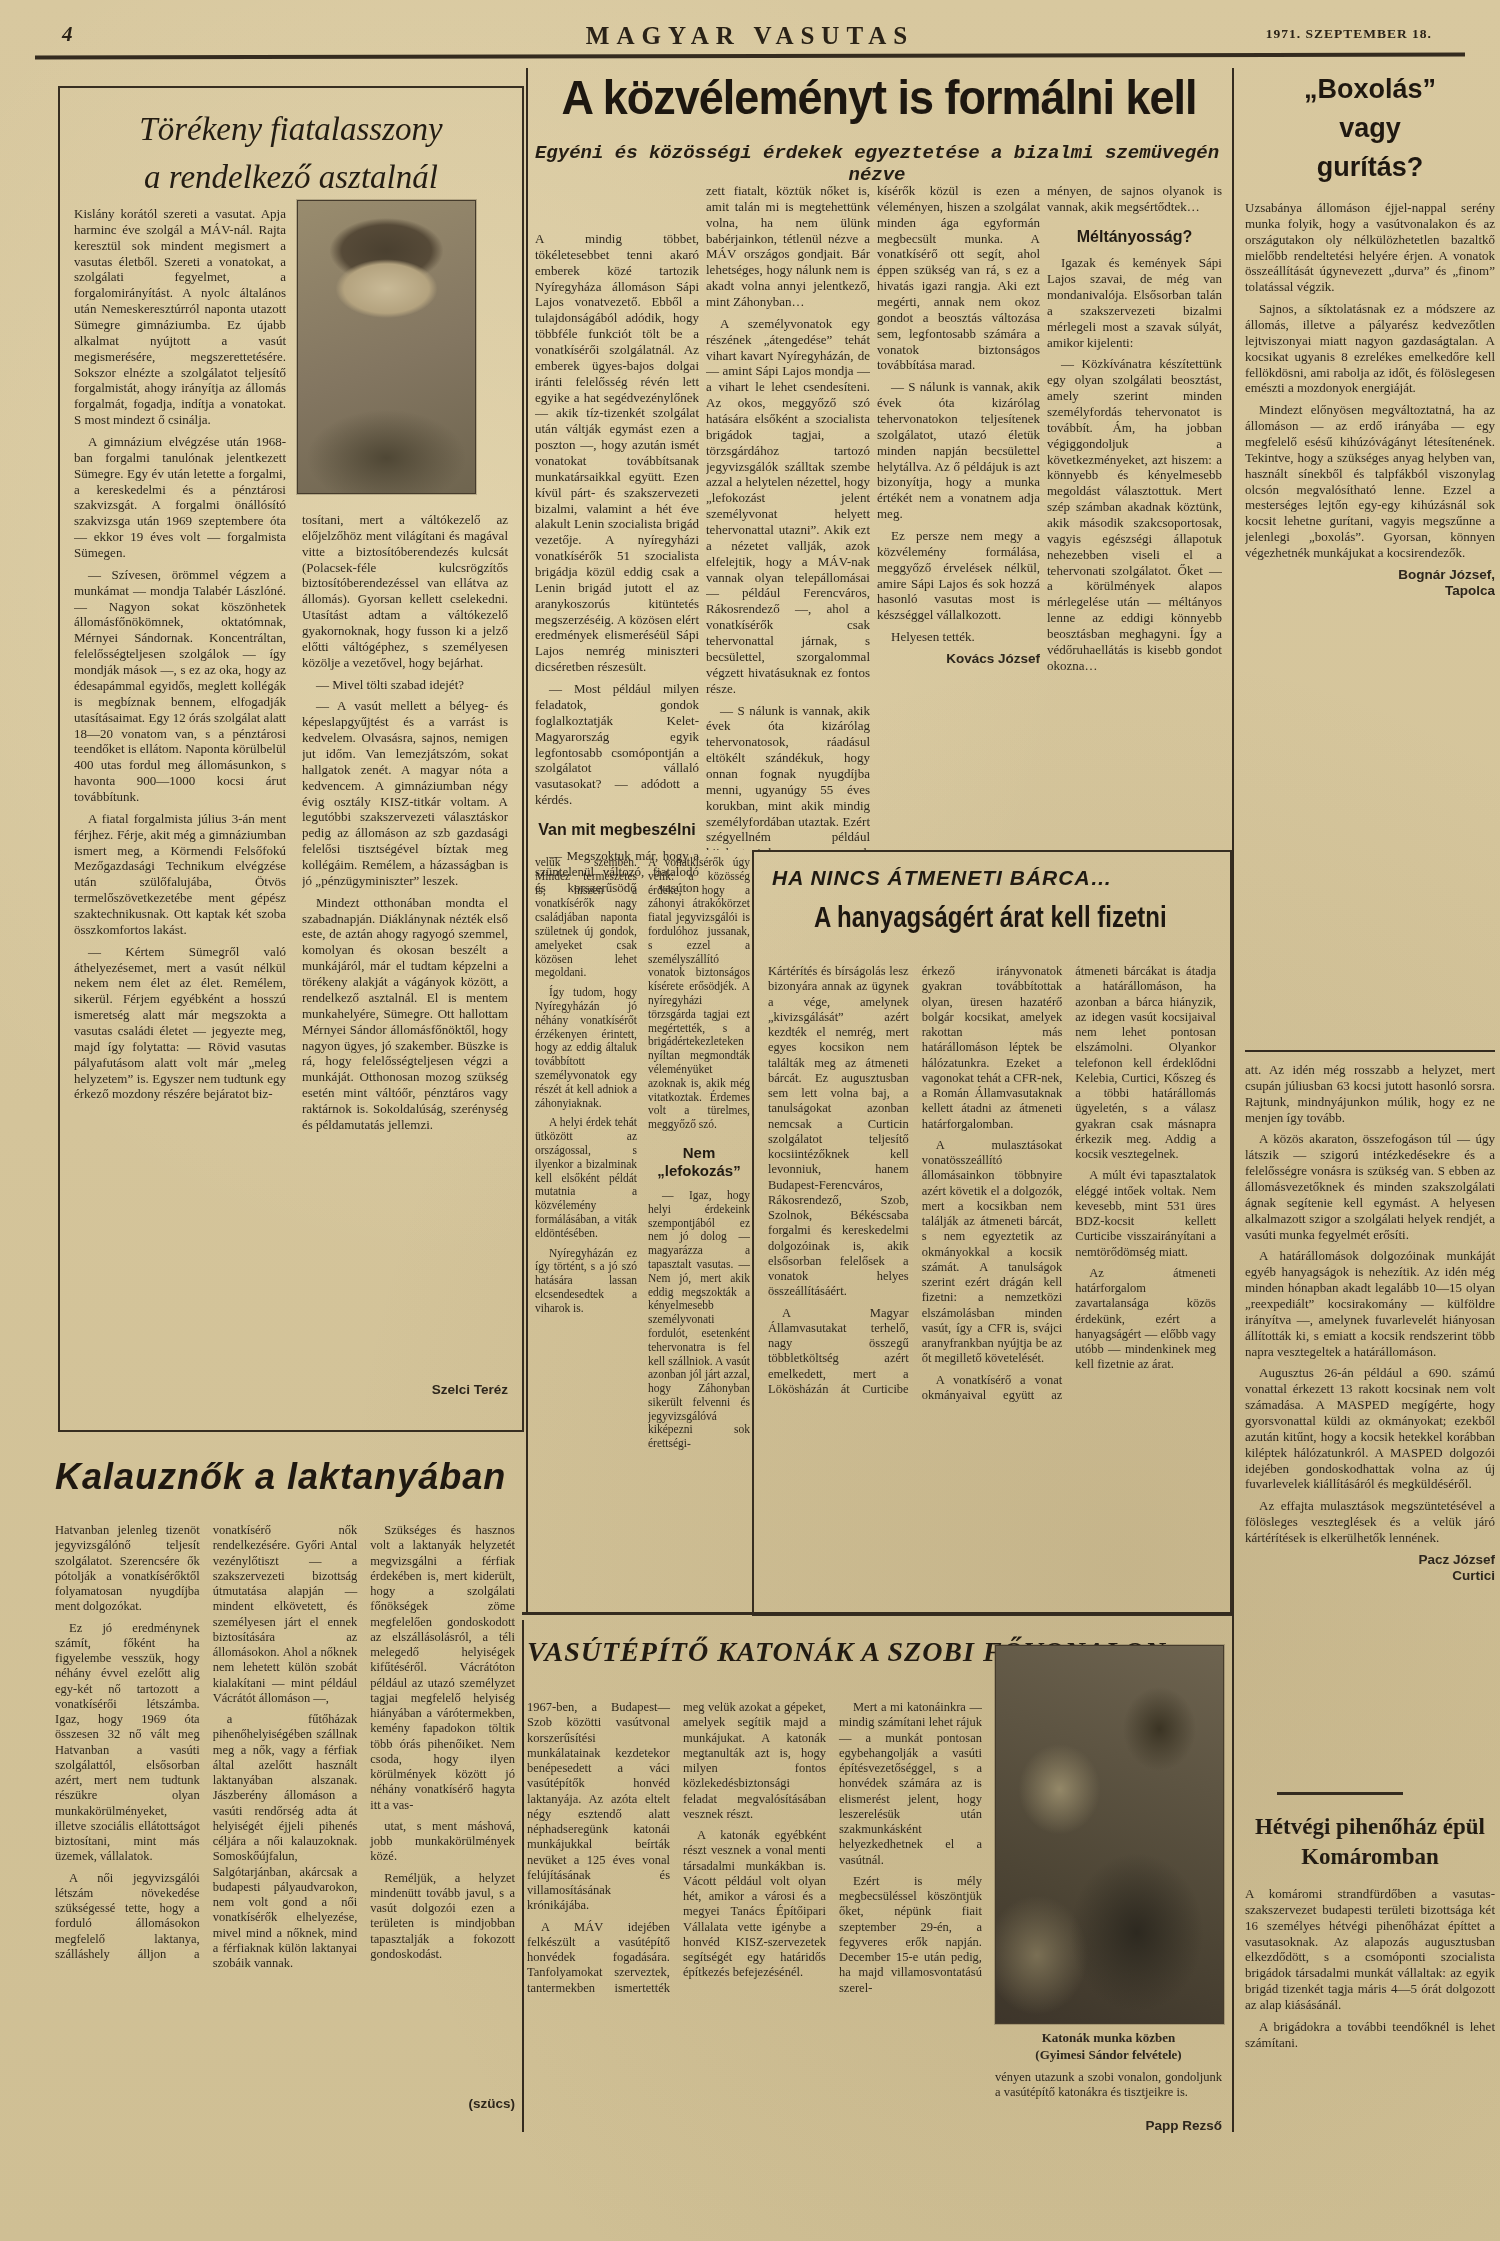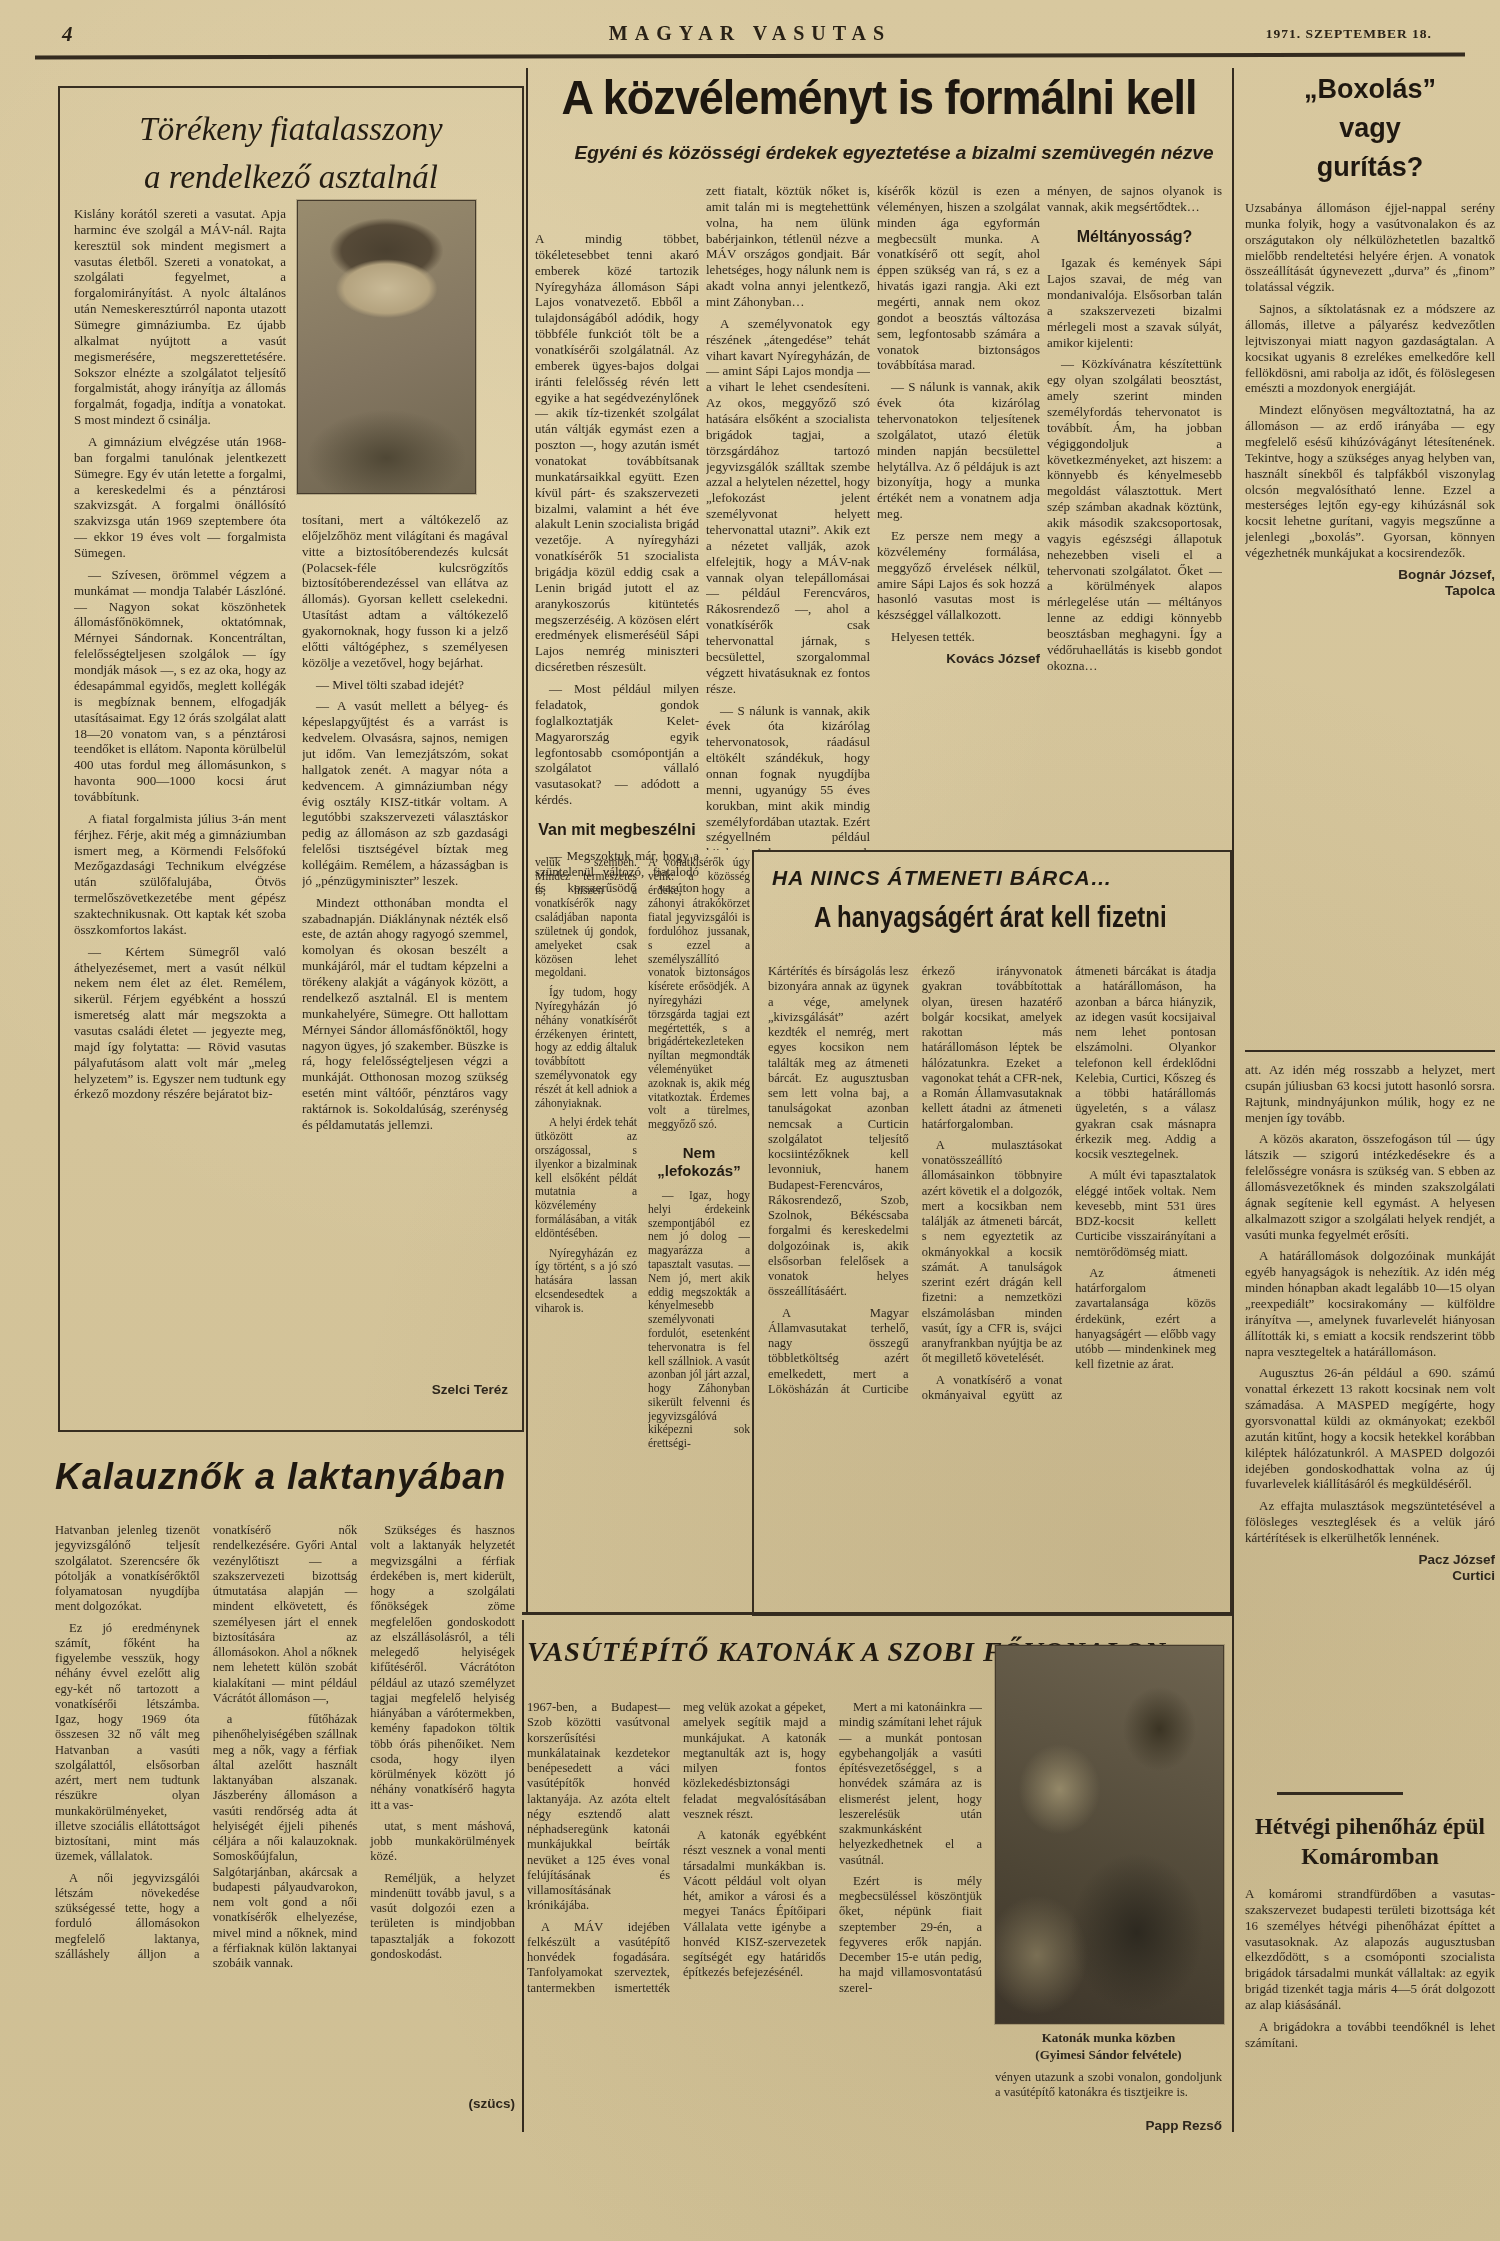--- a/index.html
+++ b/index.html
@@ -17,21 +17,21 @@
   .rule{background:#342b1f;}
   .bodytext{text-align:justify;font-size:13px;line-height:1.22;overflow:hidden;}
   .bodytext p{margin:0 0 6px 0;text-indent:14px;}
   .bodytext p.noind{text-indent:0;}
   .sub{font-family:"Liberation Sans",sans-serif;font-weight:bold;text-align:center;
        font-size:16px;margin:12px 0 9px 0;text-indent:0;color:#221b12;}
   .byline{font-family:"Liberation Sans",sans-serif;font-weight:bold;font-size:13.5px;
           text-align:right;margin-top:6px;}
   .cols3{column-count:3;column-gap:13px;}
   
-  .masthead{font-weight:bold;font-size:20px;letter-spacing:7px;text-align:center;color:#2a2217;}
+  .masthead{font-weight:bold;font-size:25px;letter-spacing:7px;text-align:center;color:#2a2217;}
   .pagenum{font-weight:bold;font-style:italic;font-size:21px;color:#2a2217;}
   .dateline{font-weight:bold;font-size:13.5px;letter-spacing:1px;color:#2a2217;}
   .lhead{font-style:italic;font-size:33px;line-height:1.45;text-align:center;color:#241d13;}
   .chead{font-family:"Liberation Sans",sans-serif;font-weight:bold;font-size:45px;
          letter-spacing:-1px;text-align:center;color:#1d1710;transform:scaleY(1.08);}
   .csub{font-family:"Liberation Sans",sans-serif;font-weight:bold;font-style:italic;
         font-size:19px;text-align:center;color:#241d13;}
   .rhead{font-family:"Liberation Sans",sans-serif;font-weight:bold;font-size:27px;
          line-height:1.45;text-align:center;color:#1f1810;}
   .kicker{font-family:"Liberation Sans",sans-serif;font-weight:bold;font-style:italic;
@@ -91,21 +91,21 @@
   <div class="abs bodytext" style="left:242px;top:424px;width:206px;height:856px;">
     <p class="noind">tosítani, mert a váltókezelő az előjelzőhöz ment világítani és magával vitte a biztosítóberendezés kulcsát (Polacsek-féle kulcsrögzítős biztosítóberendezéssel van ellátva az állomás). Gyorsan kellett cselekedni. Utasítást adtam a váltókezelő gyakornoknak, hogy fusson ki a jelző előtti váltógéphez, s személyesen közölje a vezetővel, hogy bejárhat.</p>
     <p>— Mivel tölti szabad idejét?</p>
     <p>— A vasút mellett a bélyeg- és képeslapgyűjtést és a varrást is kedvelem. Olvasásra, sajnos, nemigen jut időm. Van lemezjátszóm, sokat hallgatok zenét. A magyar nóta a kedvencem. A gimnáziumban négy évig osztály KISZ-titkár voltam. A legutóbbi szakszervezeti választáskor pedig az állomáson az szb gazdasági felelősi tisztségével bíztak meg kollégáim. Remélem, a házasságban is jó „pénzügyminiszter” leszek.</p>
     <p>Mindezt otthonában mondta el szabadnapján. Diáklánynak nézték első este, de aztán ahogy ragyogó szemmel, komolyan és okosan beszélt a munkájáról, már el tudtam képzelni a törékeny alakját a vágányok között, a rendelkező asztalnál. El is mentem munkahelyére, Sümegre. Ott hallottam Mérnyei Sándor állomásfőnöktől, hogy nagyon ügyes, jó szakember. Büszke is rá, hogy felelősségteljesen végzi a munkáját. Otthonosan mozog szükség esetén mint váltóőr, pénztáros vagy raktárnok is. Sokoldalúság, szerénység és példamutatás jellemzi.</p>
   </div>
   <div class="abs byline" style="left:242px;top:1288px;width:206px;">Szelci Teréz</div>
 </div>
 
 <div class="abs chead" style="left:535px;top:72px;width:688px;">A közvéleményt is formálni kell</div>
-<div class="abs csub" style="left:550px;top:142px;width:688px;">Egyéni és közösségi érdekek egyeztetése a bizalmi szemüvegén nézve</div>
+<div class="abs csub" style="left:533px;top:142px;width:688px;font-family:Liberation Mono, monospace;">Egyéni és közösségi érdekek egyeztetése a bizalmi szemüvegén nézve</div>
 
 <div class="abs bodytext" style="left:535px;top:183px;width:164px;height:667px;margin-top:48px;">
   <p class="noind">A mindig többet, tökéletesebbet tenni akaró emberek közé tartozik Nyíregyháza állomáson Sápi Lajos vonatvezető. Ebből a tulajdonságából adódik, hogy többféle funkciót tölt be a vonatkísérői szolgálatnál. Az emberek ügyes-bajos dolgai iránti felelősség révén lett egyike a hat segédvezénylőnek — akik tíz-tizenkét szolgálat után váltják egymást ezen a poszton —, hogy azután ismét vonatokat továbbítsanak munkatársaikkal együtt. Ezen kívül párt- és szakszervezeti bizalmi, valamint a hét éve alakult Lenin szocialista brigád vezetője. A nyíregyházi vonatkísérők 51 szocialista brigádja közül eddig csak a Lenin brigád jutott el az aranykoszorús kitüntetés megszerzéséig. A közösen elért eredmények elismeréséül Sápi Lajos nemrég miniszteri dicséretben részesült.</p>
   <p>— Most például milyen feladatok, gondok foglalkoztatják Kelet-Magyarország egyik legfontosabb csomópontján a szolgálatot vállaló vasutasokat? — adódott a kérdés.</p>
   <div class="sub">Van mit megbeszélni</div>
   <p>— Megszoktuk már, hogy a szüntelenül változó, fiatalodó és korszerűsödő vasúton állandóan újabb és újabb hatások érik az itt dolgozó embert — válaszolta. — Ezek a változások egyszersmind meg is követelik, hogy a szakvonali és a mozgalmi vezetők mindenkor megbízhatóan tájékozódjanak, különben zavar támad a munkában. Jelenleg is van mit megbeszélni a kollégáimmal, akár vonatvezetőkről, akár vezénylőkről, párt- vagy szakszervezeti bizalmikról, illetve brigádvezetőkről szólok velük szemben.</p>
 </div>
 <div class="abs bodytext" style="left:706px;top:183px;width:164px;height:667px;">
   <p class="noind">zett fiatalt, köztük nőket is, amit talán mi is megtehettünk volna, ha nem ülünk babérjainkon, tétlenül nézve a MÁV országos gondjait. Bár lehetséges, hogy nálunk nem is akadt volna annyi jelentkező, mint Záhonyban…</p>
   <p>A személyvonatok egy részének „átengedése” tehát vihart kavart Nyíregyházán, de — amint Sápi Lajos mondja — a vihart le lehet csendesíteni. Az okos, meggyőző szó hatására elsőként a szocialista brigádok tagjai, a törzsgárdához tartozó jegyvizsgálók szálltak szembe azzal a helytelen nézettel, hogy „lefokozást jelent személyvonat helyett tehervonattal utazni”. Akik ezt a nézetet vallják, azok elfelejtik, hogy a MÁV-nak vannak olyan telepállomásai — például Ferencváros, Rákosrendező —, ahol a vonatkísérők csak tehervonattal járnak, s becsülettel, szorgalommal végzett hivatásuknak ez fontos része.</p>

